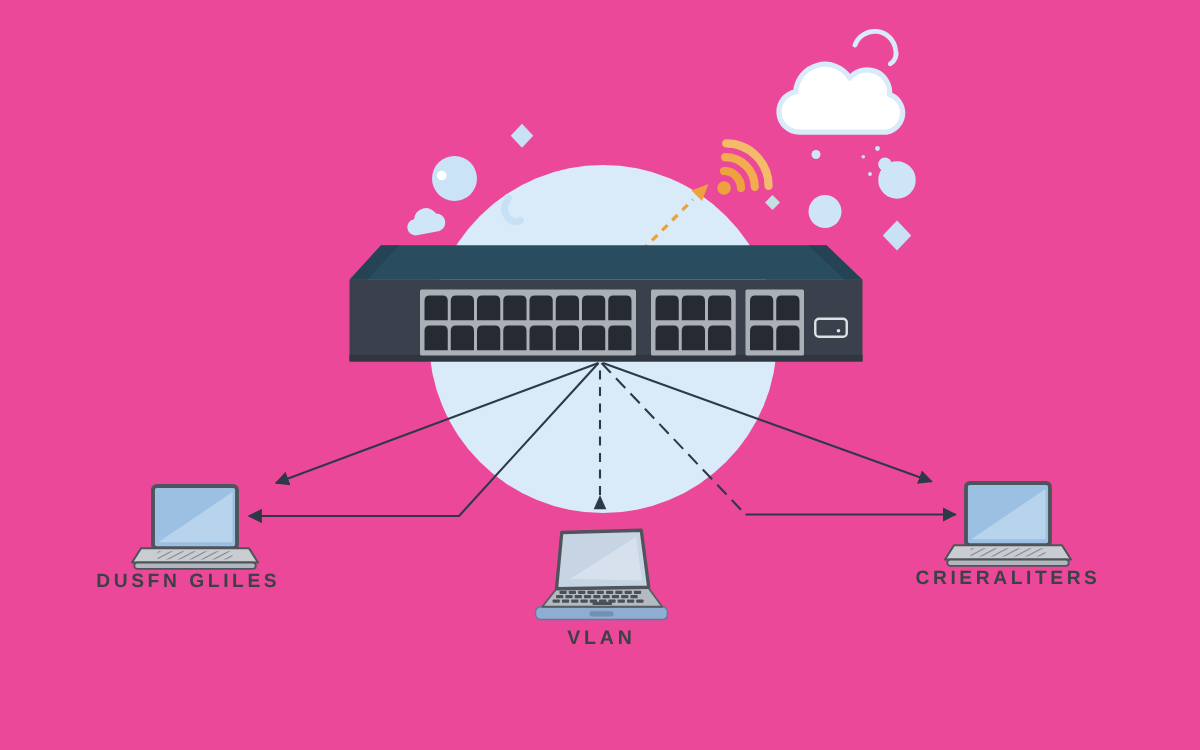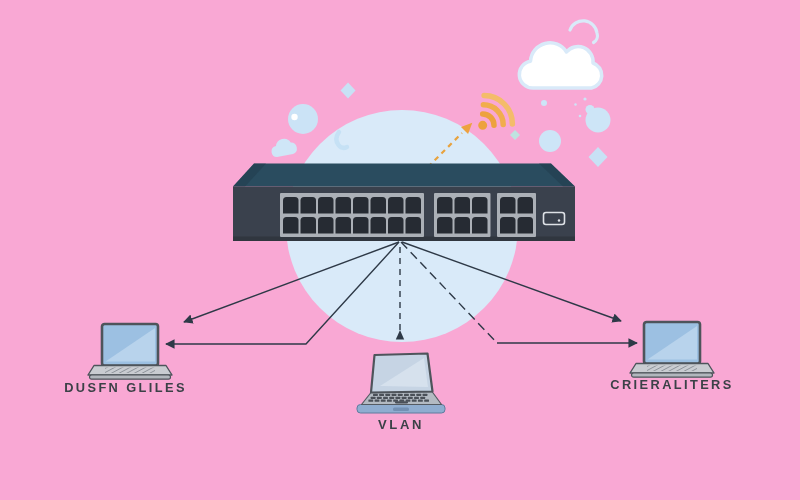--- a/index.html
+++ b/index.html
@@ -1,17 +1,17 @@
 <!DOCTYPE html>
 <html><head>
 <meta charset="utf-8">
 <style>
   html,body{margin:0;padding:0;background:#ffffff;}
   .stage{
-    position:relative;width:800px;height:500px;background:#f9a8d4;overflow:hidden;
+    position:relative;width:800px;height:500px;background:#ec4899;overflow:hidden;
     font-family:"Liberation Sans",sans-serif;
   }
   .stage svg{display:block;}
   text.device-label{
     font-family:"Liberation Sans","DejaVu Sans",sans-serif;
     font-weight:bold;
     fill:#3b4147;
   }
 </style>
 </head>

